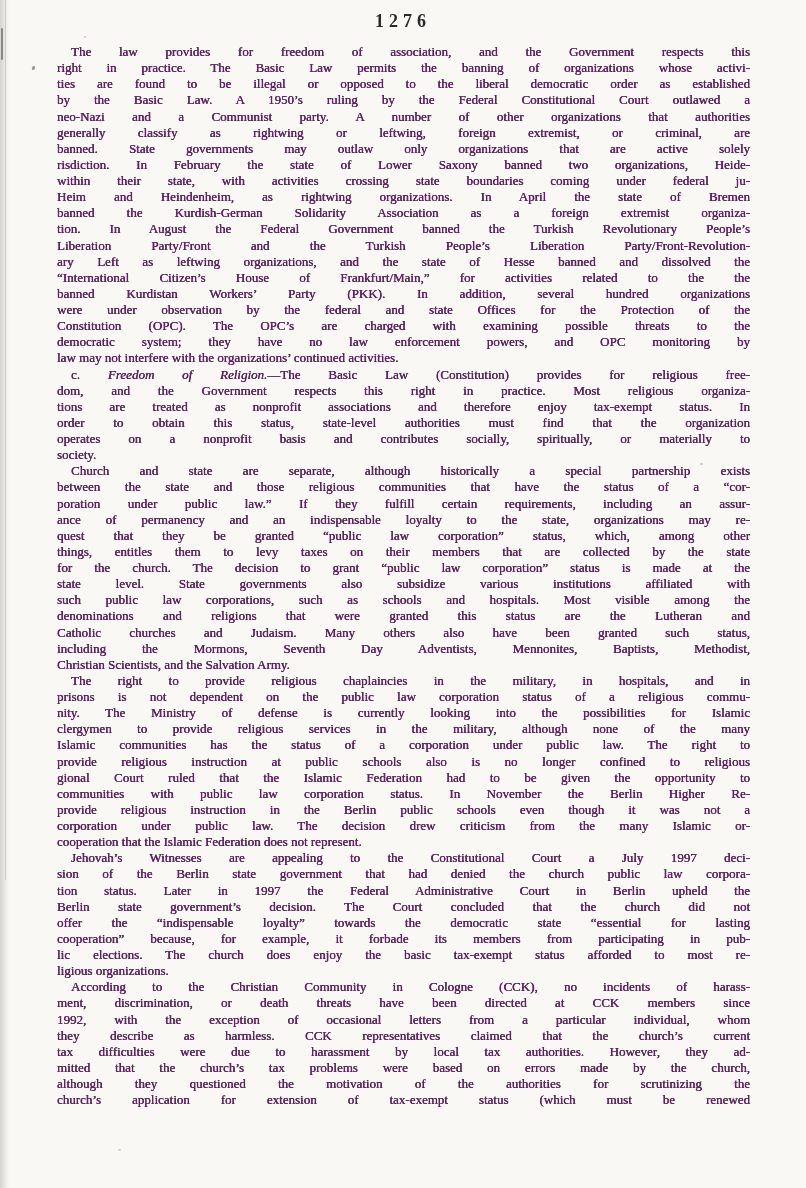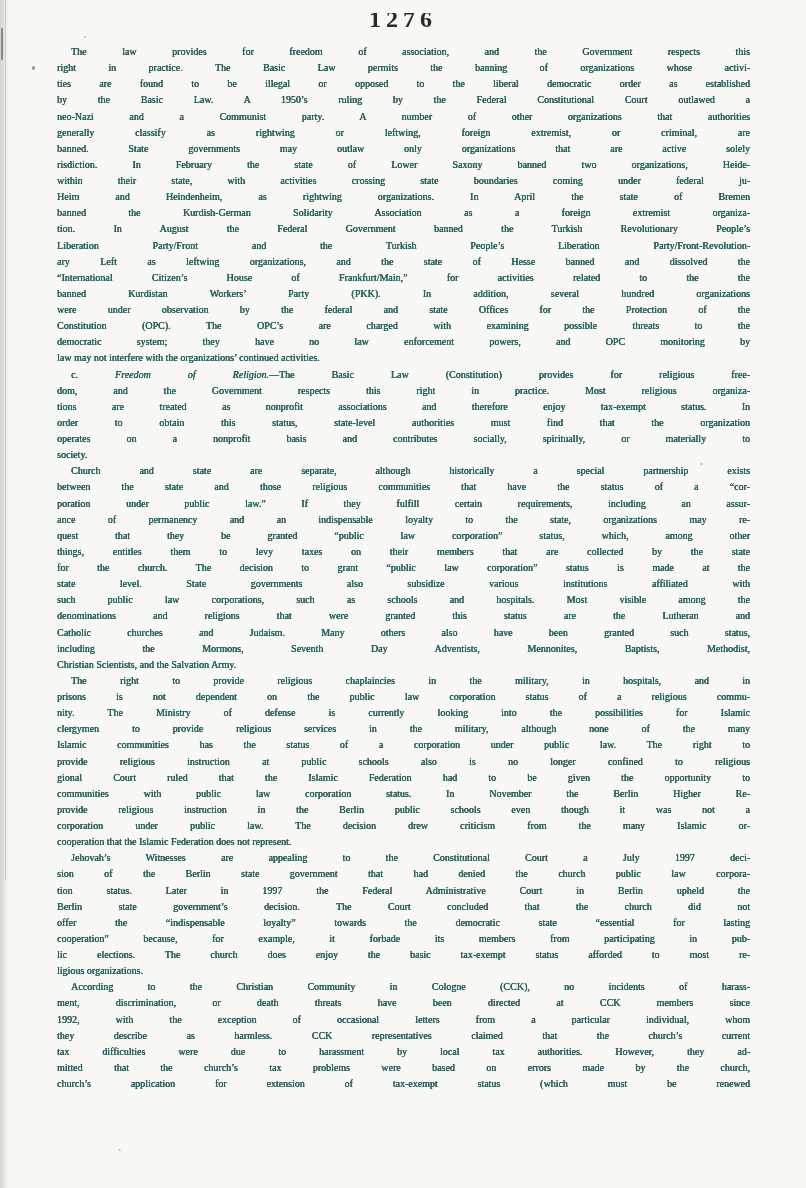--- a/index.html
+++ b/index.html
@@ -53,36 +53,36 @@
   .pageno-wrap {
     position: absolute;
     top: 13px; left: 0;
     width: 100%; height: 16px;
     overflow: hidden;
     text-align: center;
   }
   .pageno {
     display: inline-block;
     margin-top: -8px;
-    font-size: 24px;
+    font-size: 18px;
     font-weight: bold;
     letter-spacing: 5px;
     color: #2b2a28;
     filter: blur(0.3px);
   }
 
   
   .text-col {
     position: absolute;
     left: 57px;
     top: 44px;
     width: 693px;
-    font-size: 10px;
+    font-size: 13px;
     line-height: 16.12px;
-    color: #0f766e;
+    color: #701a75;
     text-shadow: 0.3px 0 0 rgba(20,19,18,0.75), 0 0 0.4px rgba(20,19,18,0.55);
   }
   .para { margin: 0; padding: 0; }
   .line {
     text-align: justify;
     text-align-last: justify;
   }
   .line.pf { text-indent: 14px; }   
   .line.pl { text-align-last: left; } 
   .line em { }
@@ -173,17 +173,18 @@
         <div class="line">lic elections. The church does enjoy the basic tax-exempt status afforded to most re-</div>
         <div class="line pl">ligious organizations.</div>
       </div>
       <div class="para">
         <div class="line pf">According to the Christian Community in Cologne (CCK), no incidents of harass-</div>
         <div class="line">ment, discrimination, or death threats have been directed at CCK members since</div>
         <div class="line">1992, with the exception of occasional letters from a particular individual, whom</div>
         <div class="line">they describe as harmless. CCK representatives claimed that the church’s current</div>
         <div class="line">tax difficulties were due to harassment by local tax authorities. However, they ad-</div>
         <div class="line">mitted that the church’s tax problems were based on errors made by the church,</div>
+        <div class="line">although they questioned the motivation of the authorities for scrutinizing the</div>
         <div class="line">church’s application for extension of tax-exempt status (which must be renewed</div>
       </div>
     </div>
 
 </div>
 
 </body></html>

